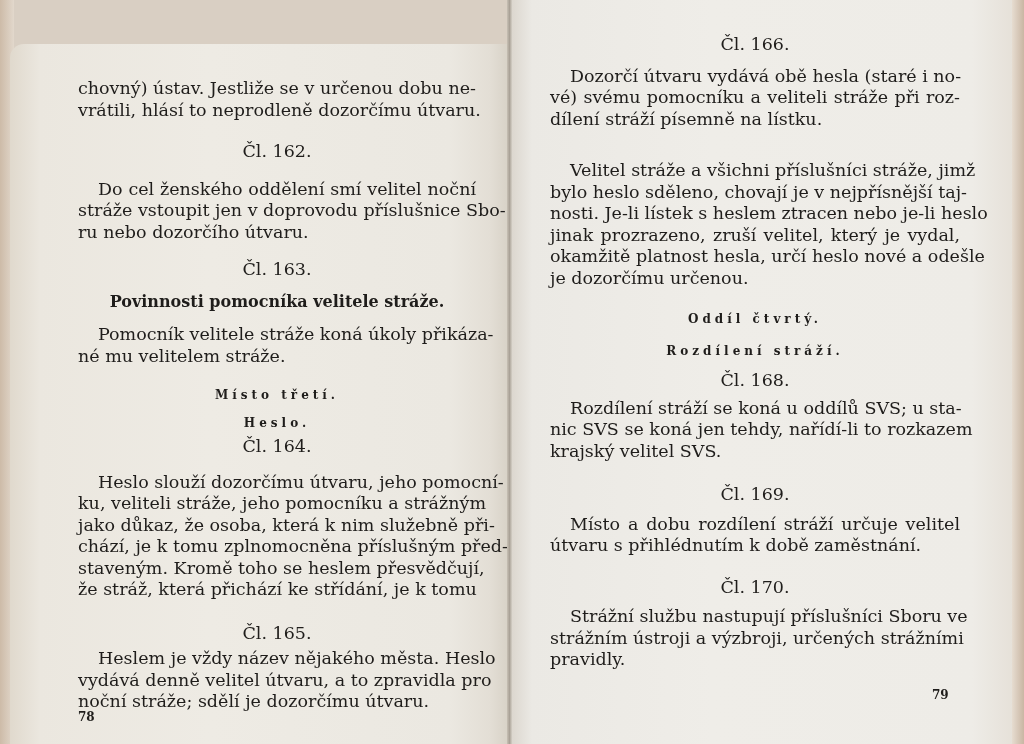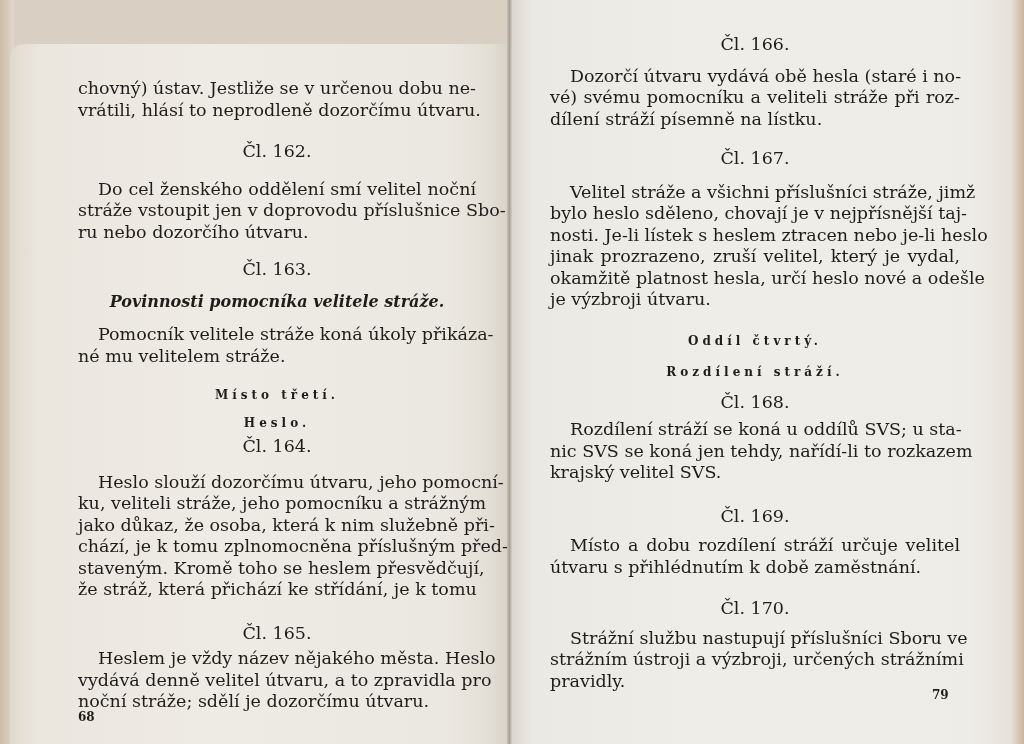--- a/index.html
+++ b/index.html
@@ -35,21 +35,21 @@
     }
     .spine {
       position: absolute; left: 507px; top: 0; width: 5px; height: 744px;
       background: linear-gradient(90deg, #c8c1b5, #a9a196 50%, #d4cfc6);
     }
     .col { position: absolute; font-size: 17.5px; line-height: 21.5px; }
     .left .col { left: 68px; width: 398px; top: 34px; }
     .right .col { left: 38px; width: 410px; top: 34px; }
     p { margin: 0; text-align: justify; text-indent: 0; }
     .art { text-align: center; margin: 0; }
-    .heading-bold { text-align: center; font-weight: bold; font-size: 16px; font-style: italic; }
+    .heading-bold { text-align: center; font-weight: bold; font-size: 16px; }
     .spaced { text-align: center; font-weight: bold; letter-spacing: 4px; font-size: 12px; }
     .pnum { position: absolute; font-size: 12px; font-weight: bold; }
     .left .pnum { left: 68px; top: 666px; }
     .right .pnum { left: 420px; top: 656px; margin-top: 32px; }
     .line { display: block; white-space: nowrap; text-align: justify; text-align-last: justify; }
     .line.last { text-align-last: left; }
   </style>
 </head>
 <body>
 
@@ -96,44 +96,43 @@
       </p>
       <div style="height:22px"></div>
       <div class="art">Čl. 165.</div>
       <div style="height:4px"></div>
       <p>
         <span class="line" style="padding-left:20px">Heslem je vždy název nějakého města. Heslo</span>
         <span class="line">vydává denně velitel útvaru, a to zpravidla pro</span>
         <span class="line last">noční stráže; sdělí je dozorčímu útvaru.</span>
       </p>
     </div>
-    <div class="pnum">68</div>
+    <div class="pnum">78</div>
   </div>
 
   <div class="spine"></div>
 
   <div class="page right">
     <div class="col">
       <div class="art">Čl. 166.</div>
       <div style="height:10px"></div>
       <p>
         <span class="line" style="padding-left:20px">Dozorčí útvaru vydává obě hesla (staré i no-</span>
         <span class="line">vé) svému pomocníku a veliteli stráže při roz-</span>
         <span class="line last">dílení stráží písemně na lístku.</span>
       </p>
       <div style="height:18px"></div>
-      <div class="art">Čl. 167.</div>
       <div style="height:12px"></div>
       <p>
         <span class="line" style="padding-left:20px">Velitel stráže a všichni příslušníci stráže, jimž</span>
         <span class="line">bylo heslo sděleno, chovají je v nejpřísnější taj-</span>
         <span class="line">nosti. Je-li lístek s heslem ztracen nebo je-li heslo</span>
         <span class="line">jinak prozrazeno, zruší velitel, který je vydal,</span>
         <span class="line">okamžitě platnost hesla, určí heslo nové a odešle</span>
-        <span class="line last">je výzbroji útvaru.</span>
+        <span class="line last">je dozorčímu určenou.</span>
       </p>
       <div style="height:20px"></div>
       <div class="spaced">Oddíl čtvrtý.</div>
       <div style="height:10px"></div>
       <div class="spaced">Rozdílení stráží.</div>
       <div style="height:8px"></div>
       <div class="art">Čl. 168.</div>
       <div style="height:6px"></div>
       <p>
         <span class="line" style="padding-left:20px">Rozdílení stráží se koná u oddílů SVS; u sta-</span>

